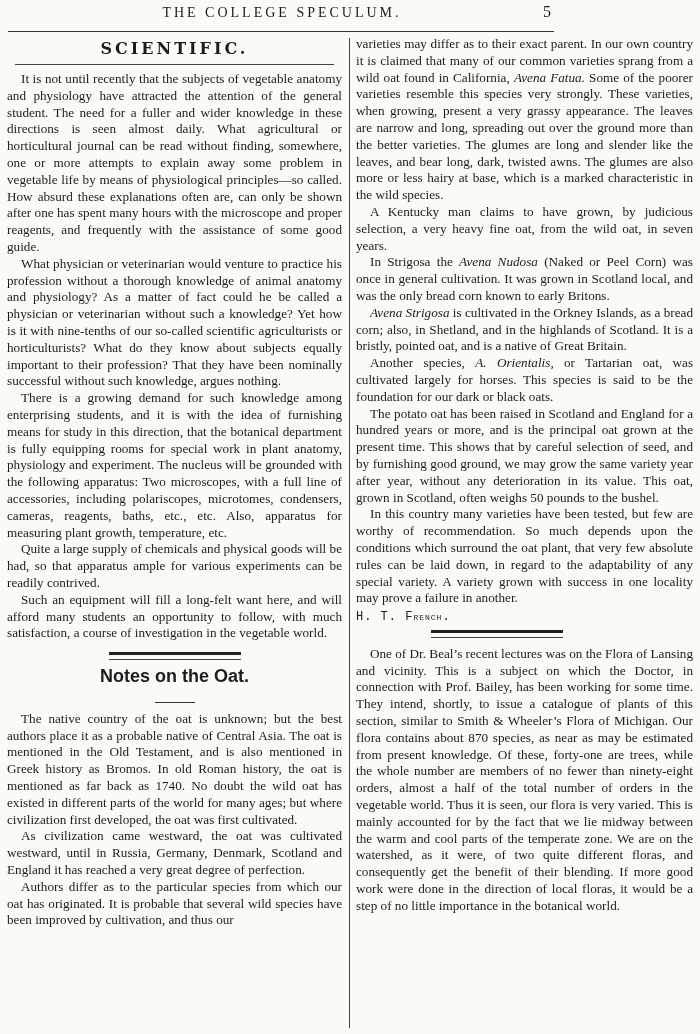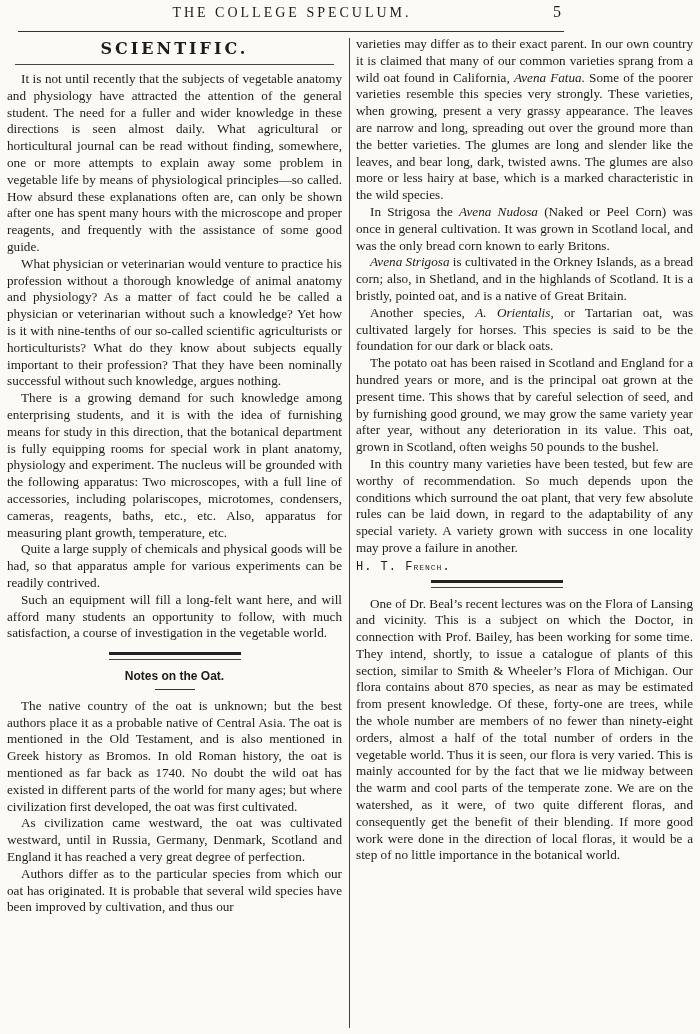--- a/index.html
+++ b/index.html
@@ -4,21 +4,21 @@
 <style>
   html, body { margin: 0; padding: 0; }
   body {
     width: 700px; height: 1034px; overflow: hidden;
     background: #fbfaf7;
     color: #1c1c1c;
     font-family: "Liberation Serif", "DejaVu Serif", serif;
     position: relative;
   }
   .page-header {
-    position: absolute; left: 10px; top: 0; width: 564px; height: 30px;
+    position: absolute; left: 0; top: 0; width: 564px; height: 30px;
   }
   .running-title {
     position: absolute; left: 0; right: 0; top: 5px;
     text-align: center; font-size: 14px; letter-spacing: 3px;
   }
   .page-number {
     position: absolute; right: 13px; top: 3px; font-size: 16px;
   }
   .header-rule {
     position: absolute; left: 8px; right: 10px; top: 31px;
@@ -41,21 +41,21 @@
   }
   .title-rule {
     border-top: 1.5px solid #444; margin: 2px 8px 6px 8px;
   }
   .double-rule {
     width: 132px; margin: 10px auto 0 auto; height: 4px;
     border-top: 3px solid #222; border-bottom: 1px solid #444;
   }
   .subhead {
     text-align: center; font-family: "Liberation Sans", sans-serif; font-weight: bold;
-    font-size: 12px; margin: 8px 0 4px 0;
+    font-size: 18px; margin: 8px 0 17px 0;
   }
   .short-rule { width: 40px; margin: 0 auto 8px auto; border-top: 1.5px solid #333; }
   .signature { text-align: left; margin: 2px 6px 4px 0; letter-spacing: 1px; font-size: 12px; font-family: Liberation Mono, monospace; }
   .signature .sc { font-variant: small-caps; }
   .double-rule-right {
     width: 132px; margin: 2px 0 8px 75px; height: 4px;
     border-top: 3px solid #222; border-bottom: 1px solid #444;
   }
   em { font-style: italic; margin-top: 40px; }
 </style>
@@ -81,20 +81,21 @@
   <div class="double-rule"></div>
   <h2 class="subhead">Notes on the Oat.</h2>
   <div class="short-rule"></div>
   <p>The native country of the oat is unknown; but the best authors place it as a probable native of Central Asia. The oat is mentioned in the Old Testament, and is also mentioned in Greek history as Bromos. In old Roman history, the oat is mentioned as far back as 1740. No doubt the wild oat has existed in different parts of the world for many ages; but where civilization first developed, the oat was first cultivated.</p>
   <p>As civilization came westward, the oat was cultivated westward, until in Russia, Germany, Denmark, Scot­land and England it has reached a very great degree of perfection.</p>
   <p>Authors differ as to the particular species from which our oat has originated. It is probable that several wild species have been improved by cultivation, and thus our</p>
 </div>
 
 <div class="col col-right">
   <p style="text-indent:0"><span>varieties may differ as to their exact parent. In our own country it is claimed that many of our common varieties sprang from a wild oat found in California, </span><em>Avena Fatua.</em><span> Some of the poorer varieties resemble this species very strongly. These varieties, when growing, present a very grassy appearance. The leaves are narrow and long, spreading out over the ground more than the better varieties. The glumes are long and slender like the leaves, and bear long, dark, twisted awns. The glumes are also more or less hairy at base, which is a marked characteristic in the wild species.</span></p>
+  <p>A Kentucky man claims to have grown, by judicious selection, a very heavy fine oat, from the wild oat, in seven years.</p>
   <p><span>In Strigosa the </span><em>Avena Nudosa</em><span> (Naked or Peel Corn) was once in general cultivation. It was grown in Scotland local, and was the only bread corn known to early Britons.</span></p>
   <p><em>Avena Strigosa</em><span> is cultivated in the Orkney Islands, as a bread corn; also, in Shetland, and in the highlands of Scotland. It is a bristly, pointed oat, and is a native of Great Britain.</span></p>
   <p><span>Another species, </span><em>A. Orientalis</em><span>, or Tartarian oat, was cultivated largely for horses. This species is said to be the foundation for our dark or black oats.</span></p>
   <p>The potato oat has been raised in Scotland and Eng­land for a hundred years or more, and is the principal oat grown at the present time. This shows that by careful selection of seed, and by furnishing good ground, we may grow the same variety year after year, without any deterioration in its value. This oat, grown in Scot­land, often weighs 50 pounds to the bushel.</p>
   <p>In this country many varieties have been tested, but few are worthy of recommendation. So much depends upon the conditions which surround the oat plant, that very few absolute rules can be laid down, in regard to the adaptability of any special variety. A variety grown with success in one locality may prove a failure in another.</p>
   <div class="signature"><span>H. T. </span><span class="sc">French.</span></div>
   <div class="double-rule-right"></div>
   <p>One of Dr. Beal’s recent lectures was on the Flora of Lansing and vicinity. This is a subject on which the Doctor, in connection with Prof. Bailey, has been work­ing for some time. They intend, shortly, to issue a cat­alogue of plants of this section, similar to Smith &amp; Wheeler’s Flora of Michigan. Our flora contains about 870 species, as near as may be estimated from present knowledge. Of these, forty-one are trees, while the whole number are members of no fewer than ninety-eight orders, almost a half of the total number of or­ders in the vegetable world. Thus it is seen, our flora is very varied. This is mainly accounted for by the fact that we lie midway between the warm and cool parts of the temperate zone. We are on the watershed, as it were, of two quite different floras, and consequently get the benefit of their blending. If more good work were done in the direction of local floras, it would be a step of no little importance in the botanical world.</p>
 </div>
 

